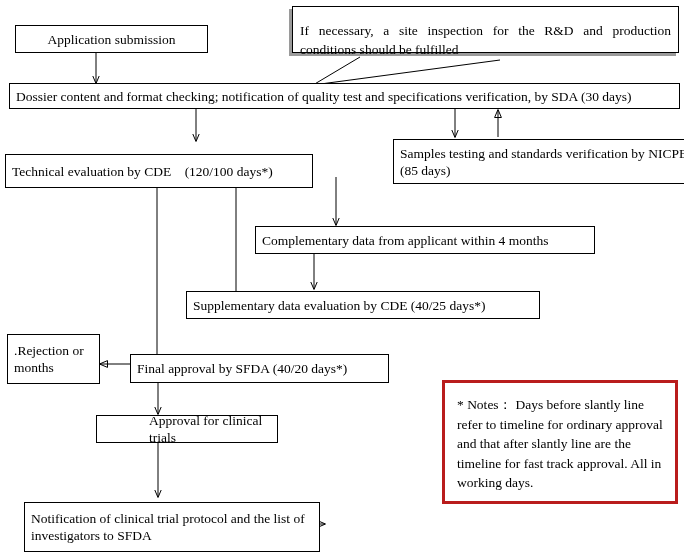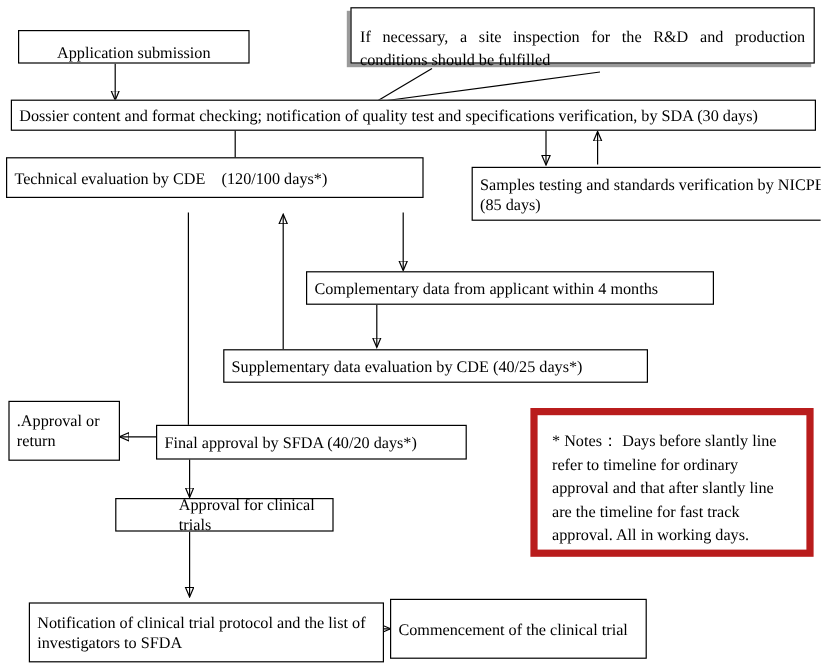--- a/index.html
+++ b/index.html
@@ -4,21 +4,21 @@
 <style>
   html,body{margin:0;padding:0;background:#ffffff;}
   body{font-family:"Liberation Serif", serif;color:#000;}
   #canvas{position:relative;width:684px;height:558px;overflow:hidden;background:#fff;}
   .box{position:absolute;box-sizing:border-box;border:1px solid #000;background:#fff;display:flex;align-items:center;z-index:3;}
   .box .txt{display:block;width:100%;padding:0 6px;font-size:13.5px;line-height:17px;}
   .box.center .txt{text-align:center;}
   .callout{position:absolute;box-sizing:border-box;border:1px solid #000;background:#fff;
            box-shadow:-3px 3px 0 0 #9a9a9a;display:flex;align-items:center;z-index:3;}
   .callout .txt{display:block;width:100%;padding:0 7px;font-size:13.5px;line-height:19px;text-align:justify;text-align-last:left;margin-top:20px;}
-  .notes{position:absolute;box-sizing:border-box;border:6px solid #b91c1c;background:#fff;z-index:3;}
+  .notes{position:absolute;box-sizing:border-box;border:3px solid #b91c1c;background:#fff;z-index:3;margin-top:40px;}
   .notes .txt{display:block;padding:12px 10px 0 12px;font-size:13.5px;line-height:19.5px;}
   svg#wires{position:absolute;left:0;top:0;width:684px;height:558px;z-index:1;}
   svg#wires line, svg#wires path{stroke:#000;stroke-width:1;fill:none;}
 </style>
 </head>
 <body>
 
 <div id="canvas">
 
   <svg id="wires" viewBox="0 0 684 558">
@@ -49,65 +49,62 @@
 
     <line x1="130" y1="364" x2="100" y2="364" marker-end="url(#ah)"></line>
 
     <line x1="158" y1="379" x2="158" y2="414" marker-end="url(#ah)"></line>
 
     <line x1="158" y1="443" x2="158" y2="497" marker-end="url(#ah)"></line>
 
     <line x1="284" y1="524" x2="325" y2="524" marker-end="url(#ah)"></line>
   </svg>
 
-  <div class="box center" style="left:15px;top:25px;width:193px;height:28px;align-items:flex-end;">
+  <div class="box center" style="left:15px;top:25px;width:193px;height:28px;">
     <span class="txt">Application submission</span>
   </div>
 
   <div class="callout" style="left:292px;top:6px;width:387px;height:47px;">
     <span class="txt">If necessary, a site inspection for the R&amp;D and production conditions should be fulfilled</span>
   </div>
 
   <div class="box" style="left:9px;top:83px;width:671px;height:26px;">
     <span class="txt">Dossier content and format checking; notification of quality test and specifications verification, by SDA (30 days)</span>
   </div>
 
-  <div class="box" style="left:5px;top:131px;width:348px;height:34px;">
+  <div class="box" style="left:5px;top:154px;width:308px;height:34px;">
     <span class="txt">Technical evaluation by CDE (120/100 days*)</span>
   </div>
 
   <div class="box" style="left:393px;top:139px;width:324px;height:45px;">
     <span class="txt">Samples testing and standards verification by NICPBP (85 days)</span>
   </div>
 
   <div class="box" style="left:255px;top:226px;width:340px;height:28px;">
     <span class="txt">Complementary data from applicant within 4 months</span>
   </div>
 
   <div class="box" style="left:186px;top:291px;width:354px;height:28px;">
     <span class="txt">Supplementary data evaluation by CDE (40/25 days*)</span>
   </div>
 
   <div class="box" style="left:7px;top:334px;width:93px;height:50px;">
-    <span class="txt">.Approval or return</span>
+    <span class="txt">.Rejection or months</span>
   </div>
 
   <div class="box" style="left:130px;top:354px;width:259px;height:29px;">
     <span class="txt">Final approval by SFDA (40/20 days*)</span>
   </div>
 
   <div class="box" style="left:96px;top:415px;width:182px;height:28px;padding-left:46px;">
     <span class="txt">Approval for clinical trials</span>
   </div>
 
   <div class="box" style="left:24px;top:502px;width:296px;height:50px;">
     <span class="txt">Notification of clinical trial protocol and the list of investigators to SFDA</span>
   </div>
 
-  <div class="box" style="left:325px;top:499px;width:214px;height:50px;">
-    <span class="txt">Commencement of the clinical trial</span>
-  </div>
 
   <div class="notes" style="left:442px;top:340px;width:236px;height:124px;">
     <span class="txt">* Notes： Days before slantly line refer to timeline for ordinary approval and that after slantly line are the timeline for fast track approval. All in working days.</span>
   </div>
 
 </div>
 
 </body></html>

